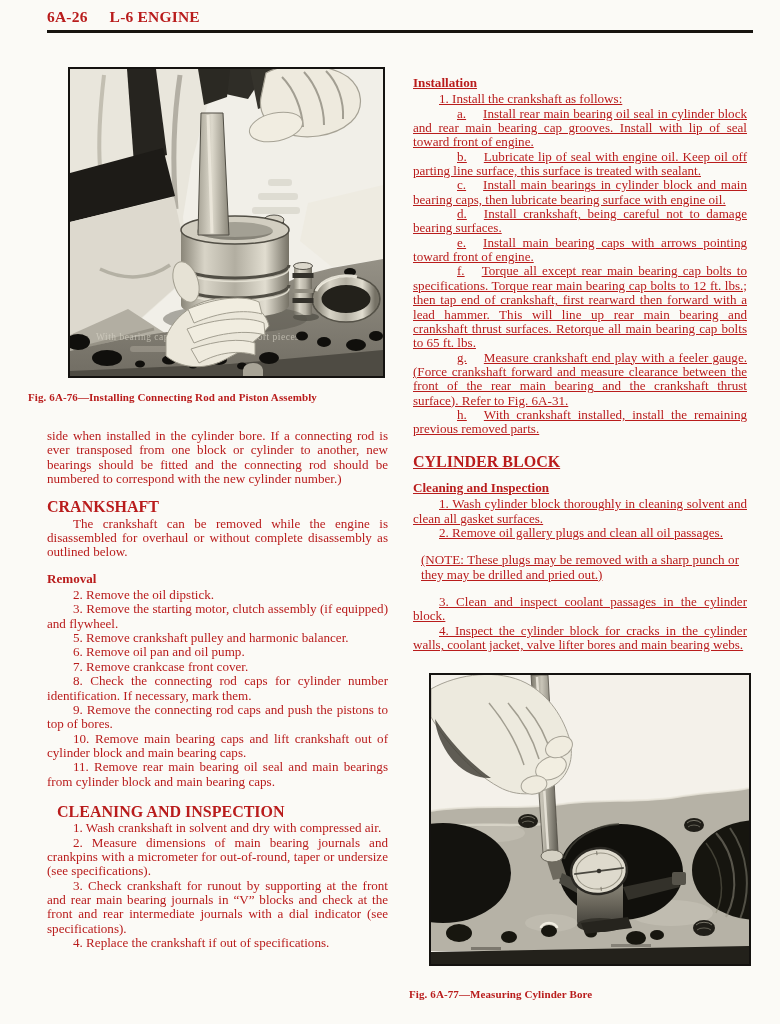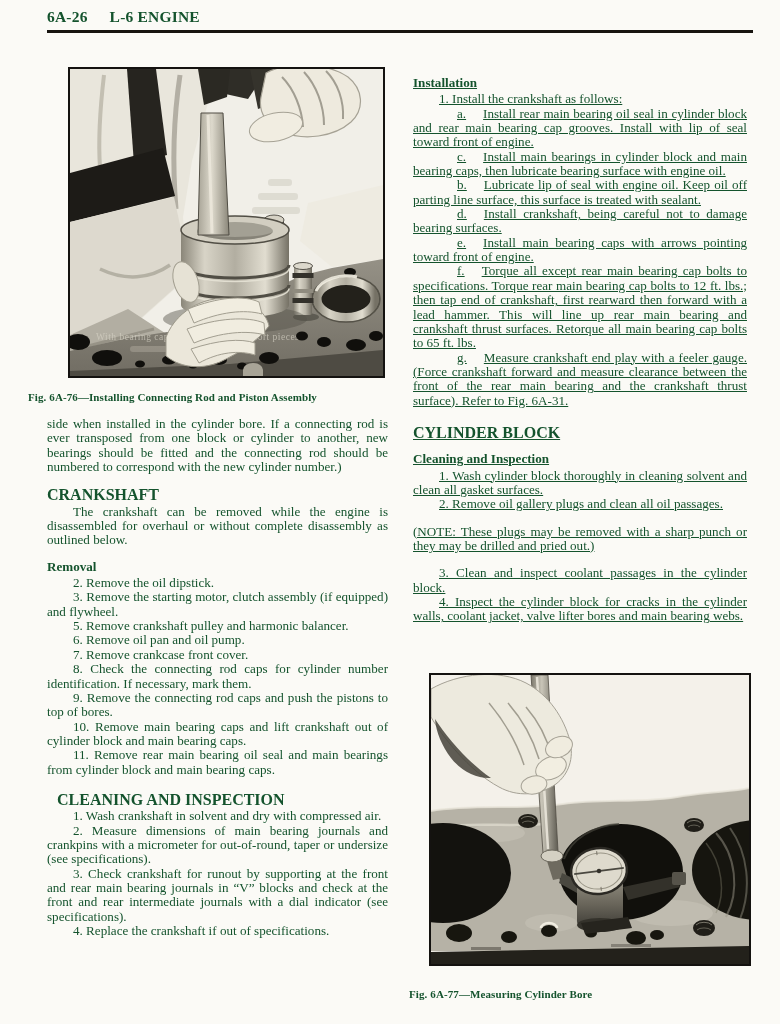--- a/index.html
+++ b/index.html
@@ -1,39 +1,39 @@
 <!DOCTYPE html>
 <html><head>
 <meta charset="utf-8">
 <style>
   html,body{margin:0;padding:0;background:#e8e6e0;}
   .page{position:relative;width:780px;height:1024px;background:#fbfaf6;
-        font-family:"Liberation Serif",serif;color:#14532d;overflow:hidden;margin:0 auto;}
+        font-family:"Liberation Serif",serif;color:#b91c1c;overflow:hidden;margin:0 auto;}
   .hdr{position:absolute;left:47px;top:8px;font-weight:bold;font-size:15.5px;letter-spacing:.2px;}
   .hdr .num{margin-right:22px;}
   .rule{position:absolute;left:47px;top:30px;width:706px;height:2.5px;background:#17140f;}
   .fig{position:absolute;border:2px solid #141210;background:#f1efe8;}
   .fig1{left:68px;top:67px;width:313px;height:307px;}
   .fig2{left:429px;top:673px;width:318px;height:289px;}
   .fig svg{display:block;width:100%;height:100%;}
   .cap{position:absolute;font-weight:bold;font-size:11px;text-align:left;letter-spacing:.1px;}
   .cap1{left:28px;top:391px;width:384px;}
   .cap2{left:409px;top:988px;width:348px;}
   .col{position:absolute;font-size:13.1px;line-height:14.35px;text-align:justify;}
-  .colL{left:47px;top:417px;width:341px;}
+  .colL{left:47px;top:429px;width:341px;}
   .colR{left:413px;top:76px;width:334px;text-decoration:underline;}
   p{margin:0;}
   .ind{text-indent:26px;}
   .sub{text-indent:44px;}
   .slb{margin-right:17px;}
   .h-sec{font-weight:bold;font-size:16px;margin:14px 0 2px;}
   .h-sub{font-weight:bold;margin:12px 0 2px;}
   .h-first{margin-top:0;}
   .h-ind{margin-left:10px;margin-top:16px;}
-  .note{margin:13px 0;}
+  .note{margin:13px 8px;}
 </style>
 </head>
 <body>
 
 <div class="page">
 
   <div class="hdr">
     <span class="num">6A-26</span><span>L-6 ENGINE</span>
   </div>
   <div class="rule"></div>
@@ -175,26 +175,27 @@
     <p class="ind">1. Wash crankshaft in solvent and dry with compressed air.</p>
     <p class="ind">2. Measure dimensions of main bearing journals and crankpins with a micrometer for out-of-round, taper or undersize (see specifications).</p>
     <p class="ind">3. Check crankshaft for runout by supporting at the front and rear main bearing journals in “V” blocks and check at the front and rear intermediate journals with a dial indicator (see specifications).</p>
     <p class="ind">4. Replace the crankshaft if out of specifications.</p>
   </div>
 
   <div class="col colR">
     <p class="h-sub h-first">Installation</p>
     <p class="ind">1. Install the crankshaft as follows:</p>
     <p class="sub"><span class="slb">a.</span><span>Install rear main bearing oil seal in cylinder block and rear main bearing cap grooves. Install with lip of seal toward front of engine.</span></p>
+    <p class="sub"><span class="slb">b.</span><span>Lubricate lip of seal with engine oil. Keep oil off parting line surface, this surface is treated with sealant.</span></p>
     <p class="sub"><span class="slb">c.</span><span>Install main bearings in cylinder block and main bearing caps, then lubricate bearing surface with engine oil.</span></p>
-    <p class="sub"><span class="slb">b.</span><span>Lubricate lip of seal with engine oil. Keep oil off parting line surface, this surface is treated with sealant.</span></p>
     <p class="sub"><span class="slb">d.</span><span>Install crankshaft, being careful not to damage bearing surfaces.</span></p>
     <p class="sub"><span class="slb">e.</span><span>Install main bearing caps with arrows pointing toward front of engine.</span></p>
     <p class="sub"><span class="slb">f.</span><span>Torque all except rear main bearing cap bolts to specifications. Torque rear main bearing cap bolts to 12 ft. lbs.; then tap end of crankshaft, first rearward then forward with a lead hammer. This will line up rear main bearing and crankshaft thrust surfaces. Retorque all main bearing cap bolts to 65 ft. lbs.</span></p>
     <p class="sub"><span class="slb">g.</span><span>Measure crankshaft end play with a feeler gauge. (Force crankshaft forward and measure clearance between the front of the rear main bearing and the crankshaft thrust surface). Refer to Fig. 6A-31.</span></p>
+    <p class="sub"><span class="slb">h.</span><span>With crankshaft installed, install the remaining previous removed parts.</span></p>
     <p class="h-sec" style="margin-top:18px">CYLINDER BLOCK</p>
     <p class="h-sub">Cleaning and Inspection</p>
     <p class="ind">1. Wash cylinder block thoroughly in cleaning solvent and clean all gasket surfaces.</p>
     <p class="ind">2. Remove oil gallery plugs and clean all oil passages.</p>
     <p class="note">(NOTE: These plugs may be removed with a sharp punch or they may be drilled and pried out.)</p>
     <p class="ind">3. Clean and inspect coolant passages in the cylinder block.</p>
     <p class="ind">4. Inspect the cylinder block for cracks in the cylinder walls, coolant jacket, valve lifter bores and main bearing webs.</p>
   </div>
 
   <div class="fig fig2">

